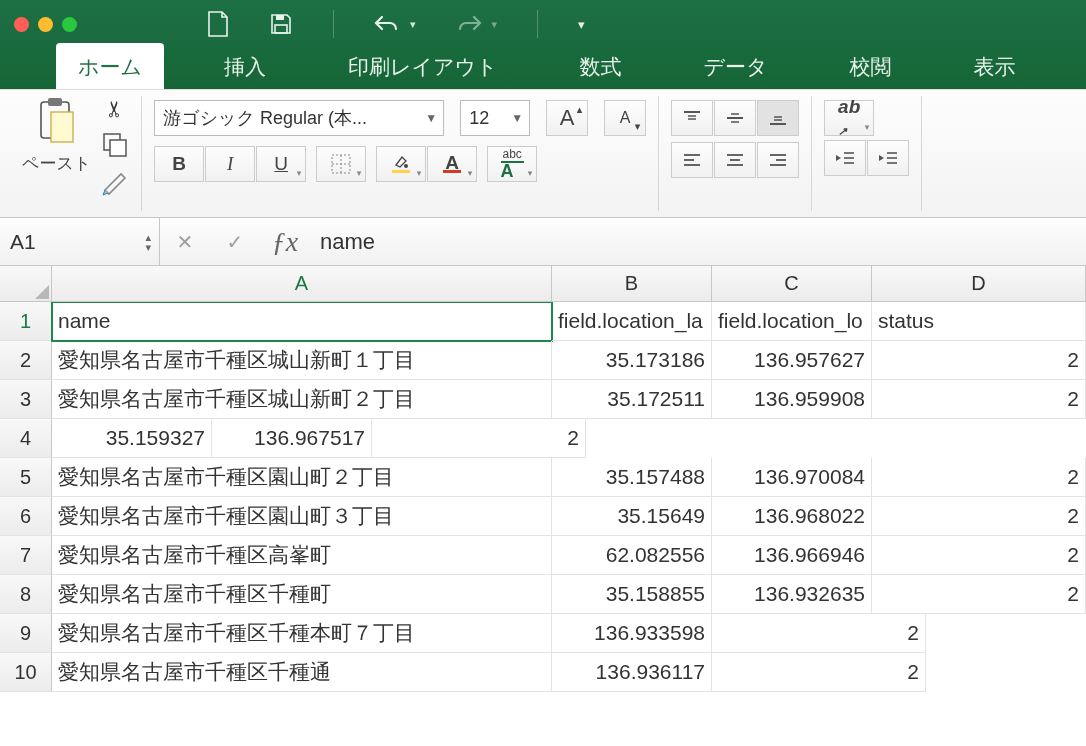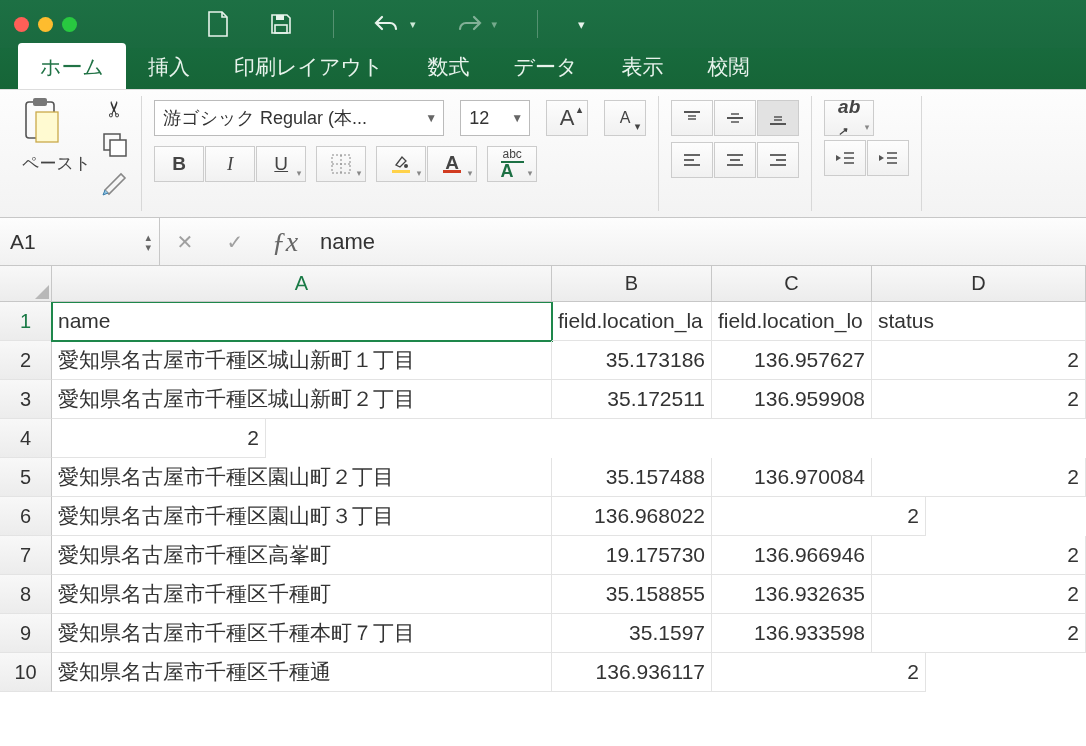--- a/index.html
+++ b/index.html
@@ -8,27 +8,27 @@
   .titlebar { height:48px; background:linear-gradient(#1d7044,#1a6a3f); display:flex; align-items:center; padding:0 14px; gap:10px; }
   .traffic { display:flex; gap:9px; }
   .tl { width:15px; height:15px; border-radius:50%; display:inline-block; }
   .tl.red{background:#ff5f57;} .tl.yel{background:#febc2e;} .tl.grn{background:#28c840;}
   .qa { margin-left:120px; display:flex; gap:40px; align-items:center; }
   .qa-btn { color:#e8f3ec; display:inline-flex; align-items:center; }
   .qa-sep { width:1px; height:28px; background:rgba(255,255,255,0.25); }
   .qa-chev { color:#cde8d7; margin-left:10px; font-size:11px;}
   
   .ribbon-tabs-row { height:42px; background:linear-gradient(#186a3d,#166537); display:flex; align-items:flex-end; padding:0 18px; border-bottom:1px solid #ddd; }
-  .tab { padding:10px 22px 8px 22px; color:#e8f3ec; font-size:21px; cursor:pointer; }
+  .tab { padding:10px 22px 8px 22px; color:#e8f3ec; font-size:21px; cursor:pointer;margin-left:38px; }
   .tab.active { background:#fff; color:#217346; border-radius:4px 4px 0 0; font-weight:500;}
   
   .ribbon { height:128px; background:linear-gradient(#fdfdfd,#f3f3f3); border-bottom:1px solid #c7c7c7; display:flex; padding:6px 10px; }
   .group { border-right:1px solid #d8d8d8; padding:0 12px; display:flex; flex-direction:column; justify-content:flex-start; gap:6px;}
   .paste-stack{display:flex; gap:10px; align-items:flex-start;}
-  .paste-big{display:flex;flex-direction:column;gap:2px;}
+  .paste-big{display:flex;flex-direction:column;align-items:center;gap:2px;}
   .paste-big .lbl{font-size:17px;color:#444;margin-top:4px;}
   .mini-col{display:flex;flex-direction:column;gap:10px;align-items:center;}
   .scissors{color:#333;transform:rotate(-90deg);display:inline-block;}
   .font-row{display:flex;gap:16px;align-items:center;}
   .sel{height:36px;background:#fff;border:1px solid #bbb;display:flex;align-items:center;padding:0 8px;font-size:18px;color:#333;position:relative;}
   .sel .dd{position:absolute;right:6px;color:#666;font-size:12px;}
   .fontname{width:290px;} .fontsize{width:70px;}
   .btnrow{display:flex;gap:1px;}
   .rbtn{width:50px;height:36px;background:linear-gradient(#fdfdfd,#f1f1f1);border:1px solid #ccc;display:flex;align-items:center;justify-content:center;font-size:19px;color:#444;position:relative;}
   .rbtn.small{width:42px;}
@@ -103,22 +103,22 @@
     <span class="qa-btn" style="font-size:13px">▾</span>
   </div>
 </div>
 
 <div class="ribbon-tabs-row">
   <div class="tab active">ホーム</div>
   <div class="tab">挿入</div>
   <div class="tab">印刷レイアウト</div>
   <div class="tab">数式</div>
   <div class="tab">データ</div>
+  <div class="tab">校閲</div>
   <div class="tab">表示</div>
-  <div class="tab">校閲</div>
 </div>
 
 <div class="ribbon">
   <div class="group">
     <div class="paste-stack">
       <div class="paste-big">
         <svg width="40" height="50" viewBox="0 0 40 50">
             <rect x="4" y="6" width="28" height="36" rx="3" fill="none" stroke="#555" stroke-width="1.6"></rect>
             <rect x="11" y="2" width="14" height="8" rx="2" fill="#777"></rect>
             <rect x="14" y="16" width="22" height="30" fill="#fffad1" stroke="#caa94a" stroke-width="1.3"></rect>
@@ -326,48 +326,50 @@
             <div class="cell cC num">136.957627</div>
             <div class="cell cD num">2</div>
           </div>
           <div class="trow">
             <div class="cell cA">愛知県名古屋市千種区城山新町２丁目</div>
             <div class="cell cB num">35.172511</div>
             <div class="cell cC num">136.959908</div>
             <div class="cell cD num">2</div>
           </div>
           <div class="trow">
+            <div class="cell cB num">35.159327</div>
+            <div class="cell cC num">136.967517</div>
             <div class="cell cD num">2</div>
           </div>
           <div class="trow">
             <div class="cell cA">愛知県名古屋市千種区園山町２丁目</div>
             <div class="cell cB num">35.157488</div>
             <div class="cell cC num">136.970084</div>
             <div class="cell cD num">2</div>
           </div>
           <div class="trow">
             <div class="cell cA">愛知県名古屋市千種区園山町３丁目</div>
+            <div class="cell cB num">35.15649</div>
             <div class="cell cC num">136.968022</div>
             <div class="cell cD num">2</div>
           </div>
           <div class="trow">
             <div class="cell cA">愛知県名古屋市千種区高峯町</div>
-            <div class="cell cB num">19.175730</div>
+            <div class="cell cB num">62.082556</div>
             <div class="cell cC num">136.966946</div>
             <div class="cell cD num">2</div>
           </div>
           <div class="trow">
             <div class="cell cA">愛知県名古屋市千種区千種町</div>
             <div class="cell cB num">35.158855</div>
             <div class="cell cC num">136.932635</div>
             <div class="cell cD num">2</div>
           </div>
           <div class="trow">
             <div class="cell cA">愛知県名古屋市千種区千種本町７丁目</div>
-            <div class="cell cB num">35.1597</div>
             <div class="cell cC num">136.933598</div>
             <div class="cell cD num">2</div>
           </div>
           <div class="trow">
             <div class="cell cA">愛知県名古屋市千種区千種通</div>
             <div class="cell cC num">136.936117</div>
             <div class="cell cD num">2</div>
           </div>
         </div>
     </div>

